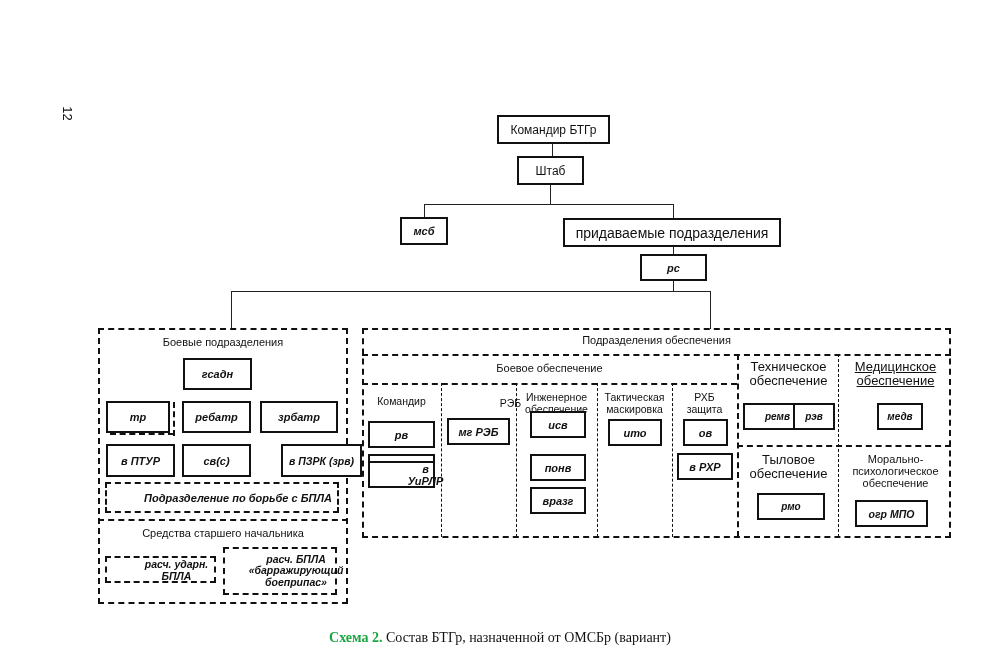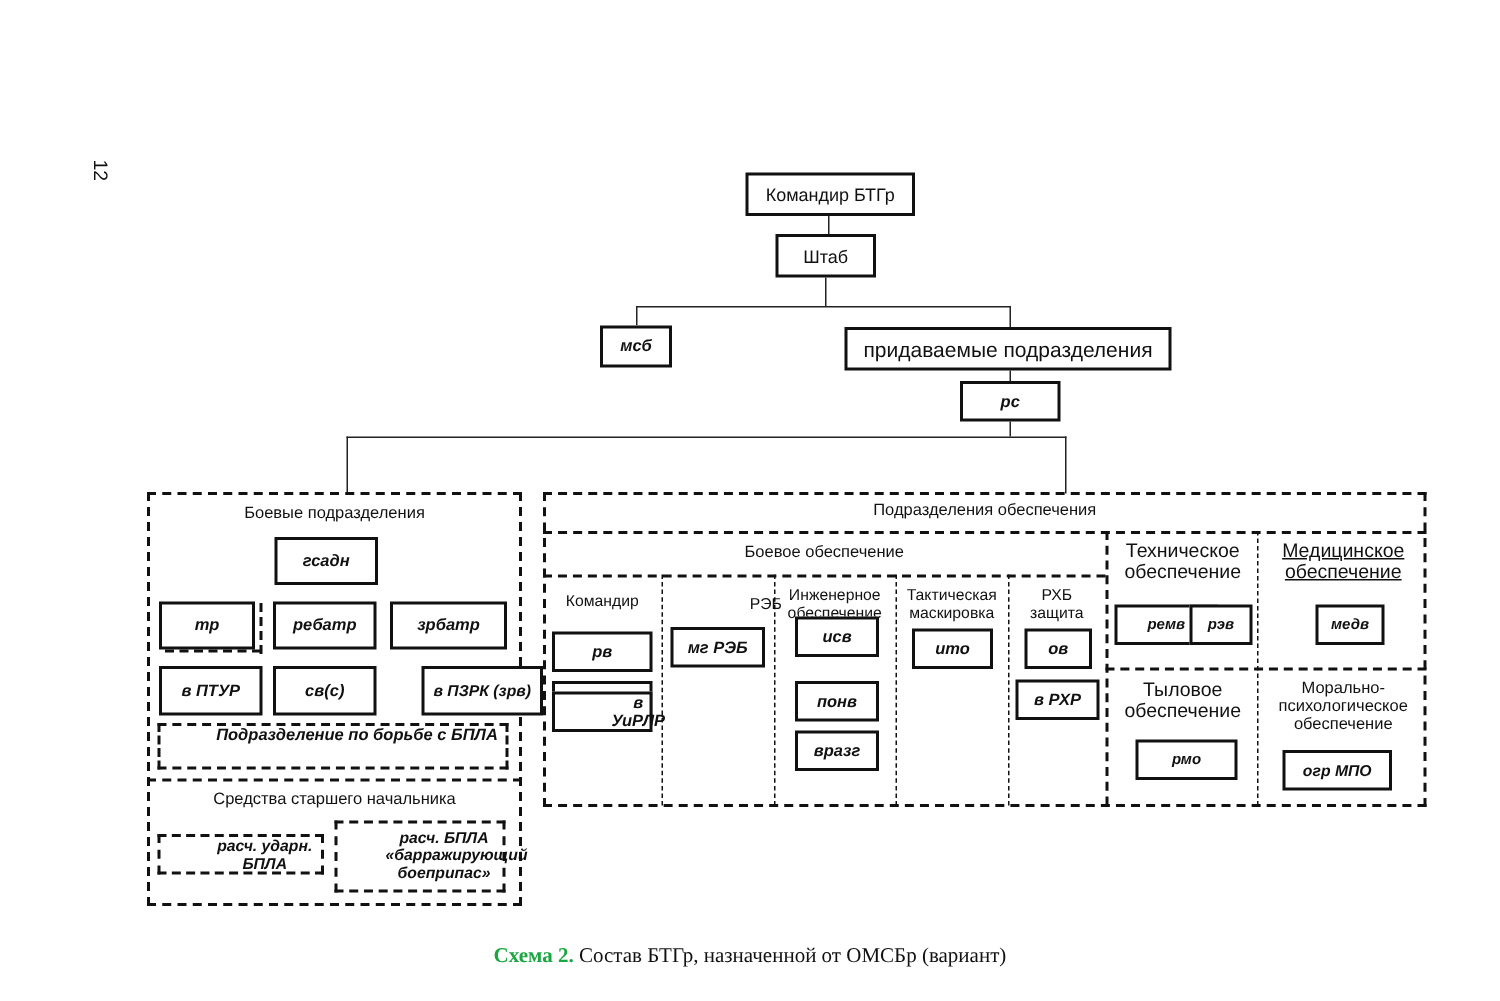--- a/index.html
+++ b/index.html
@@ -1,21 +1,21 @@
 <!DOCTYPE html>
 <html><head>
 <meta charset="utf-8">
 <style>
   html, body { margin:0; padding:0; background:#ffffff; }
   body { width:1000px; height:667px; position:relative; overflow:hidden; font-family:"Liberation Sans", sans-serif; color:#111; }
   .abs { position:absolute; box-sizing:border-box; }
   .box { position:absolute; box-sizing:border-box; border:2px solid #111; background:#fff; display:flex; align-items:center; justify-content:center; text-align:center; }
   .bold { font-weight:normal; font-size:12px;text-align:right; }
   .ital { font-weight:bold; font-style:italic; font-size:11px; }
-  .dbox { position:absolute; box-sizing:border-box; border:2px dashed #111; display:flex; justify-content:center; text-align:center;padding-left:32px; }
+  .dbox { position:absolute; box-sizing:border-box; border:2px dashed #111; display:flex; align-items:center; justify-content:center; text-align:center;padding-left:32px; }
   .frame { position:absolute; box-sizing:border-box; border:2px dashed #111; }
   .hline { position:absolute; height:0; border-top:1px solid #222; }
   .vline { position:absolute; width:0; border-left:1px solid #222; }
   .hdash { position:absolute; height:0; border-top:2px dashed #111; }
   .vdash { position:absolute; width:0; border-left:2px dashed #111; }
   .vdash-thin { position:absolute; width:0; border-left:1px dashed #111; }
   .label { position:absolute; text-align:center; line-height:1.1; }
   .lg { font-size:11px; }
   .md { font-size:13px; }
   .sm { font-size:10.5px; }

